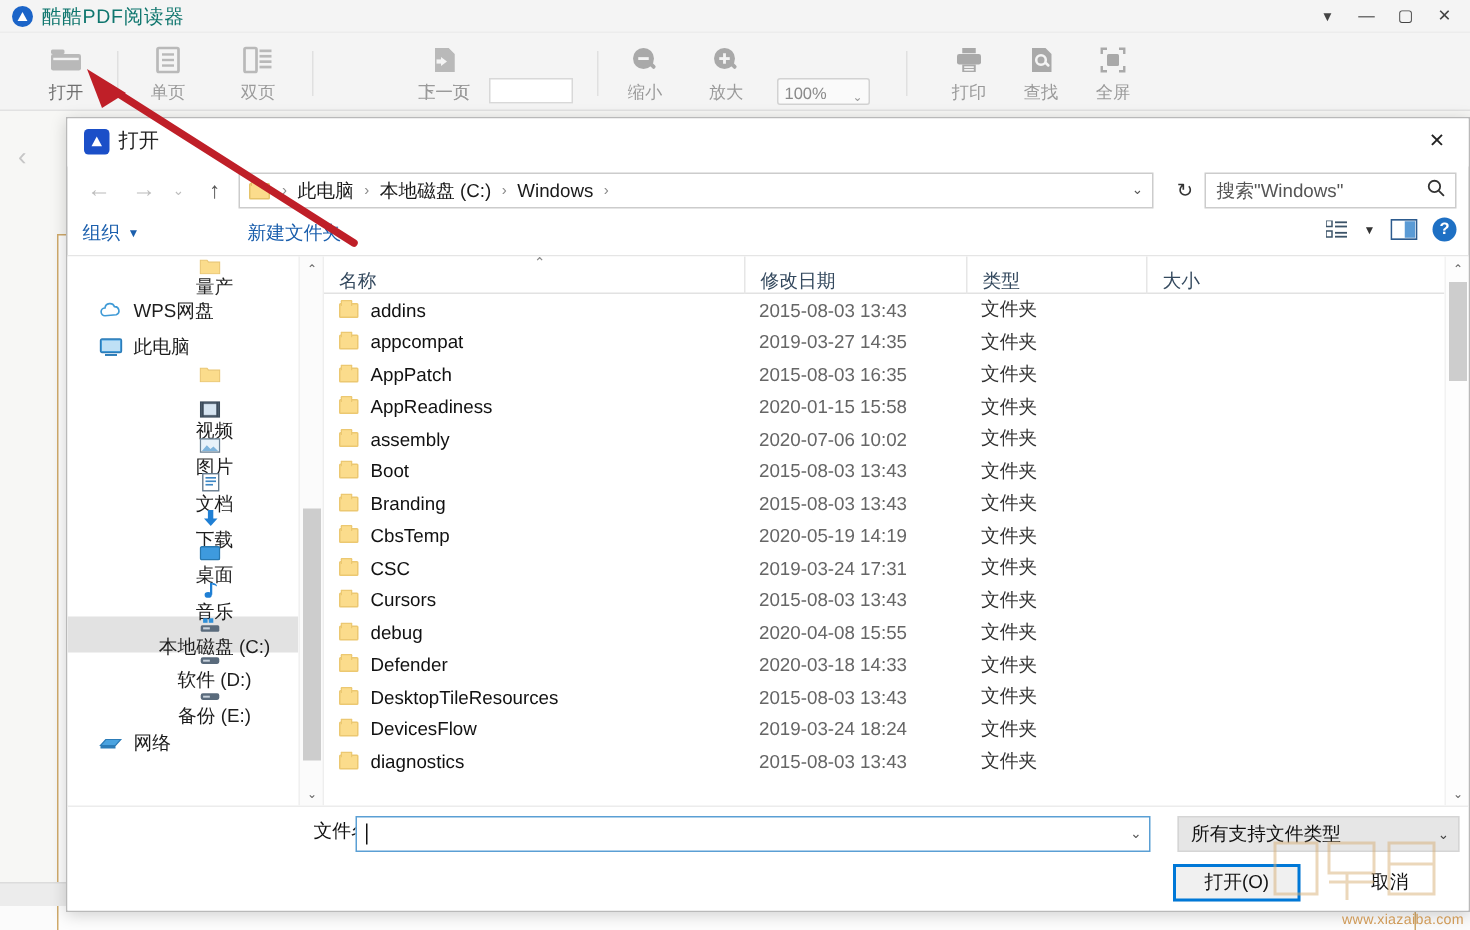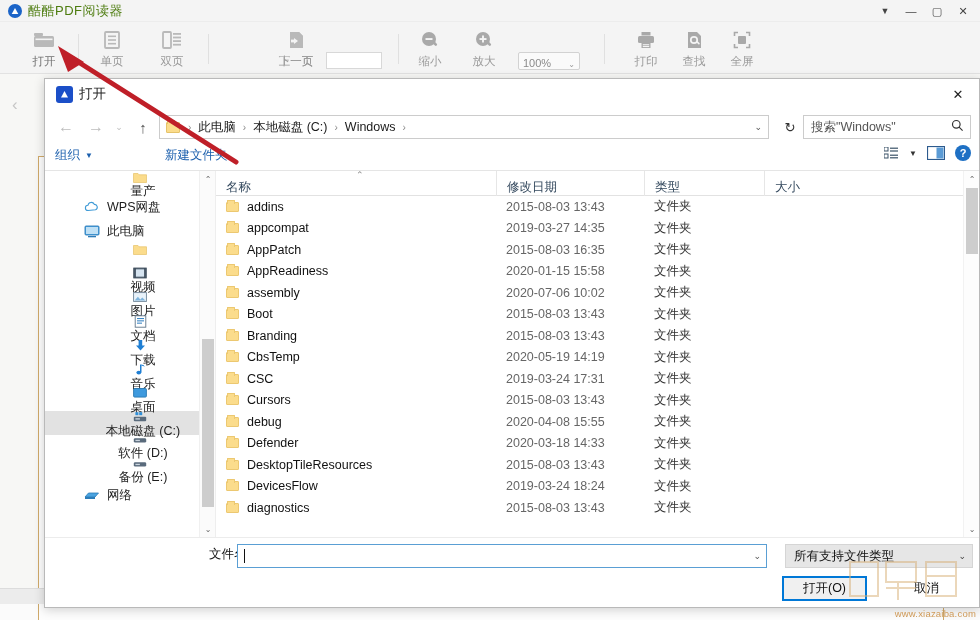--- a/index.html
+++ b/index.html
@@ -18,21 +18,21 @@
     background: #f4f4f4; border-bottom: 1px solid #ececec;
   }
   .app-logo {
     position: absolute; left: 8px; top: 4px; width: 14px; height: 14px;
     border-radius: 50%; background: #1b64c8; display: flex;
     align-items: center; justify-content: center;
   }
   .app-logo svg { display: block; }
   .app-title {
     position: absolute; left: 28px; top: 2px;
-    font-size: 13px; color: #4d7c0f; letter-spacing: .5px;
+    font-size: 13px; color: #0f766e; letter-spacing: .5px;
     white-space: nowrap;
   }
   .win-btns { position: absolute; right: 4px; top: 0px; display: flex; align-items: center; height: 22px; }
   .win-btn {
     width: 26px; height: 20px; display: flex; align-items: center; justify-content: center;
     color: #444; font-size: 11px; line-height: 1;
   }
   .win-btn.caret { font-size: 9px; }
 
   
@@ -177,21 +177,21 @@
 
   
   .dlg-body {
     position: absolute; left: 0; top: 92px; width: 100%; bottom: 70px;
   }
   .tree {
     position: absolute; left: 0; top: 0; width: 154px; height: 100%;
     overflow: hidden; background: #ffffff;
   }
   .tree-row {
-    height: 24px; display: flex; align-items: center; padding-left: 38px;
+    height: 24px; display: flex; align-items: center; padding-left: 20px;
     font-size: 12.5px; color: #1d1d1d; white-space: nowrap;
   }
   .tree-row.indent { padding-left: 42px; flex-direction: column; }
   .tree-row.sel { background: #e2e2e2; }
   .tree-ico { width: 18px; display: flex; align-items: center; justify-content: center; margin-right: 6px; }
 
   .tree-sb {
     position: absolute; left: 154px; top: 0; width: 16px; height: 100%;
     background: #fbfbfb; border-left: 1px solid #f0f0f0;
   }
@@ -594,36 +594,36 @@
             <svg width="13" height="13" viewBox="0 0 13 13">
               <rect x="4.6" y="1" width="3.6" height="6" fill="#1f7fd4"></rect>
               <path d="M2 6.6 h9 l-4.5 5 z" fill="#1f7fd4"></path>
             </svg>
           </span>
           <span>下载</span>
         </div>
 
         <div class="tree-row indent">
           <span class="tree-ico">
+            <svg width="14" height="12" viewBox="0 0 14 12">
+              <rect x="0.6" y="1.5" width="12.8" height="8.6" rx="1" fill="#3e9ade" stroke="#2878b0" stroke-width=".9"></rect>
+            </svg>
+          </span>
+          <span>桌面</span>
+        </div>
+
+        <div class="tree-row indent">
+          <span class="tree-ico">
             <svg width="13" height="13" viewBox="0 0 13 13">
               <rect x="6" y="1.5" width="1.5" height="8" fill="#1f7fd4"></rect>
               <path d="M7.5 1.5 q3 0.4 3.2 2.5 q-1.4-1.3-3.2-1.2 z" fill="#1f7fd4"></path>
               <ellipse cx="4.8" cy="9.6" rx="2.4" ry="1.9" fill="#1f7fd4"></ellipse>
             </svg>
           </span>
           <span>音乐</span>
-        </div>
-
-        <div class="tree-row indent">
-          <span class="tree-ico">
-            <svg width="14" height="12" viewBox="0 0 14 12">
-              <rect x="0.6" y="1.5" width="12.8" height="8.6" rx="1" fill="#3e9ade" stroke="#2878b0" stroke-width=".9"></rect>
-            </svg>
-          </span>
-          <span>桌面</span>
         </div>
 
         <div class="tree-row indent sel">
           <span class="tree-ico">
             <svg width="14" height="12" viewBox="0 0 14 12">
               <rect x="0.8" y="5.8" width="12.4" height="4.4" rx="1" fill="#5a6b7c"></rect>
               <rect x="2.4" y="1.2" width="3" height="3" fill="#2f8fd8"></rect>
               <rect x="6.2" y="1.2" width="3" height="3" fill="#2f8fd8"></rect>
               <rect x="2.4" y="7.2" width="4.5" height="1.4" fill="#c9d3dd"></rect>
             </svg>

